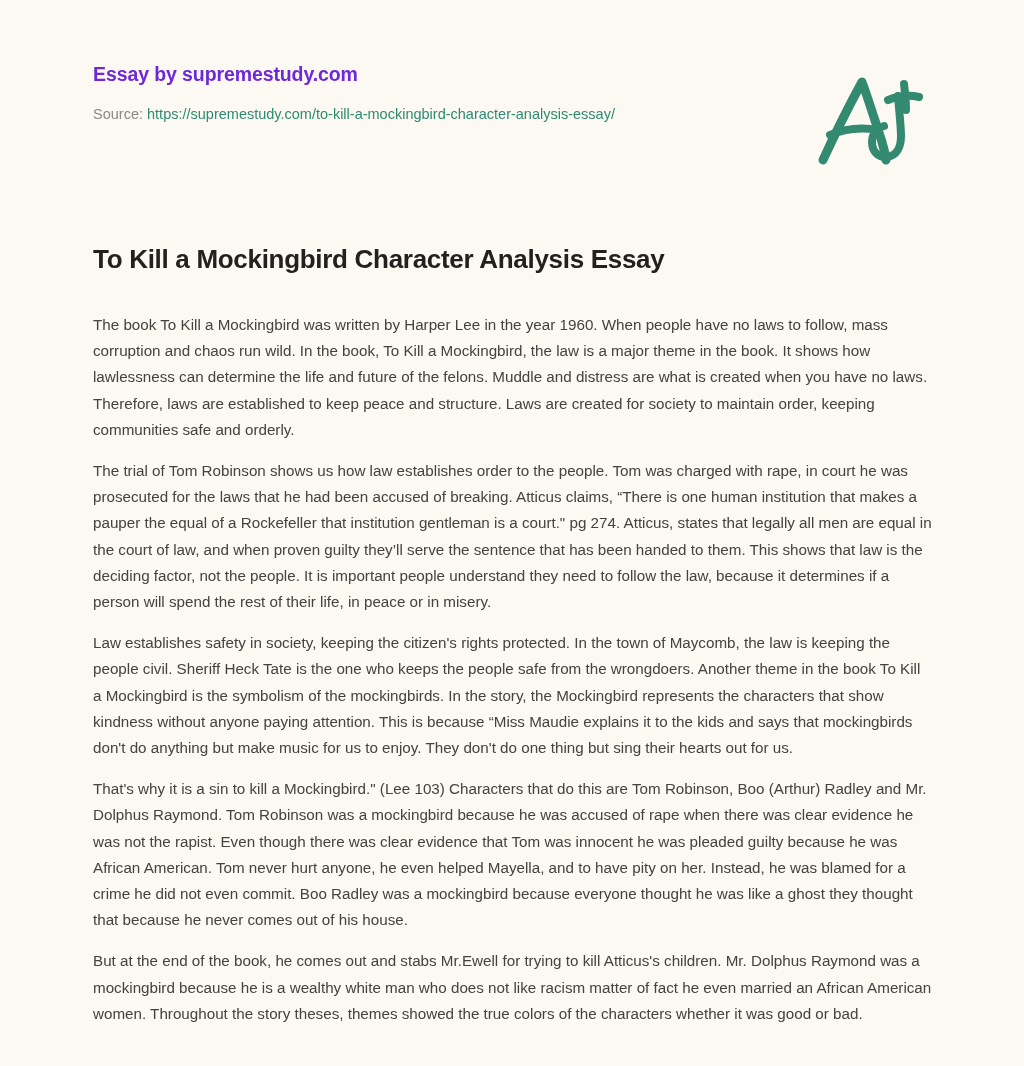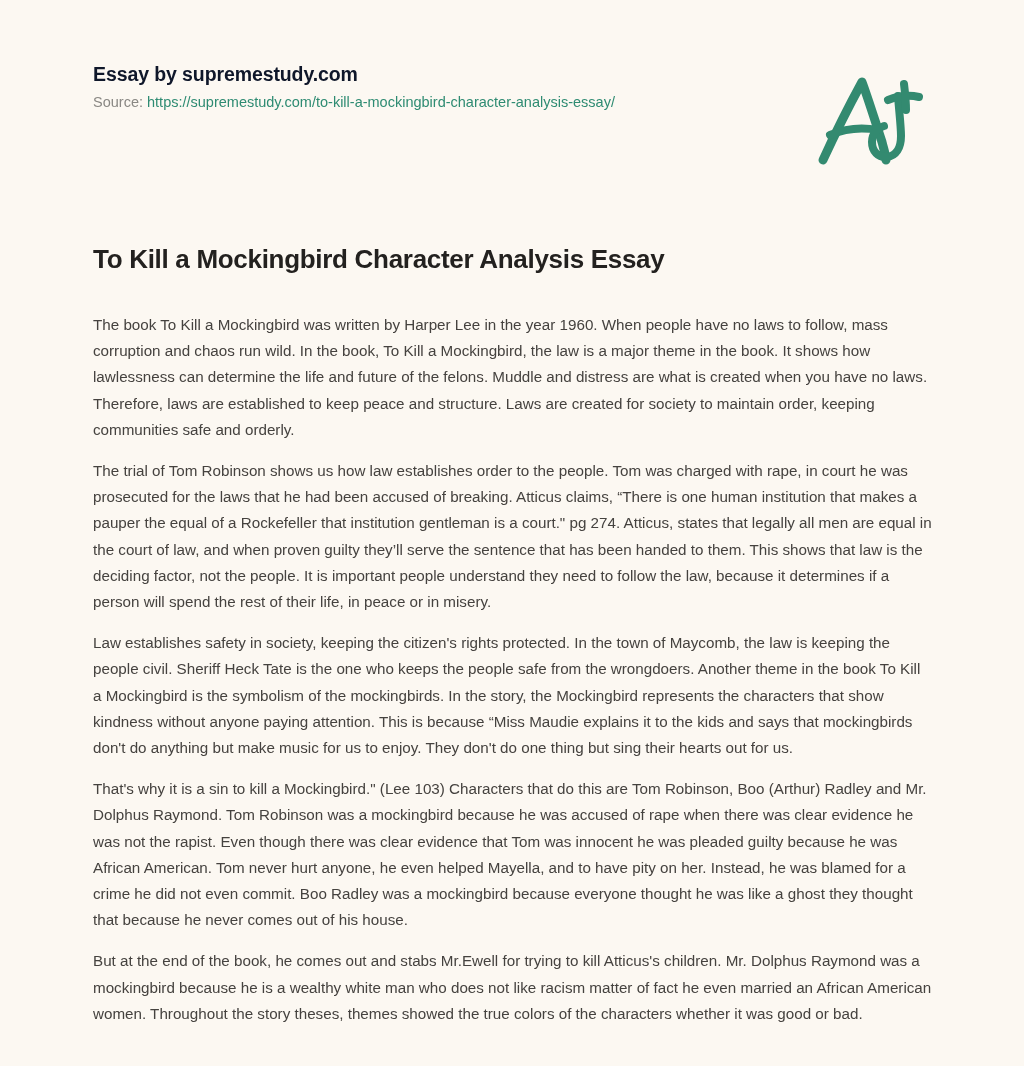--- a/index.html
+++ b/index.html
@@ -24,27 +24,27 @@
   
   .header {
     position: absolute;
     left: 93px;
     top: 62px;
     right: 80px;
   }
   .byline {
     font-size: 19.5px;
     font-weight: bold;
-    color: #0f172a;
+    color: #6d28d9;
     letter-spacing: -0.1px;
     line-height: 1.3;
     margin: 0;
   }
   .source-line {
-    margin-top: 5px;
+    margin-top: 17px;
     font-size: 14.5px;
     line-height: 1.4;
     color: #8a8884;
     white-space: nowrap;
   }
   .source-label {
     color: #8a8884;
   }
   .source-url {
     color: #2e8b72;

